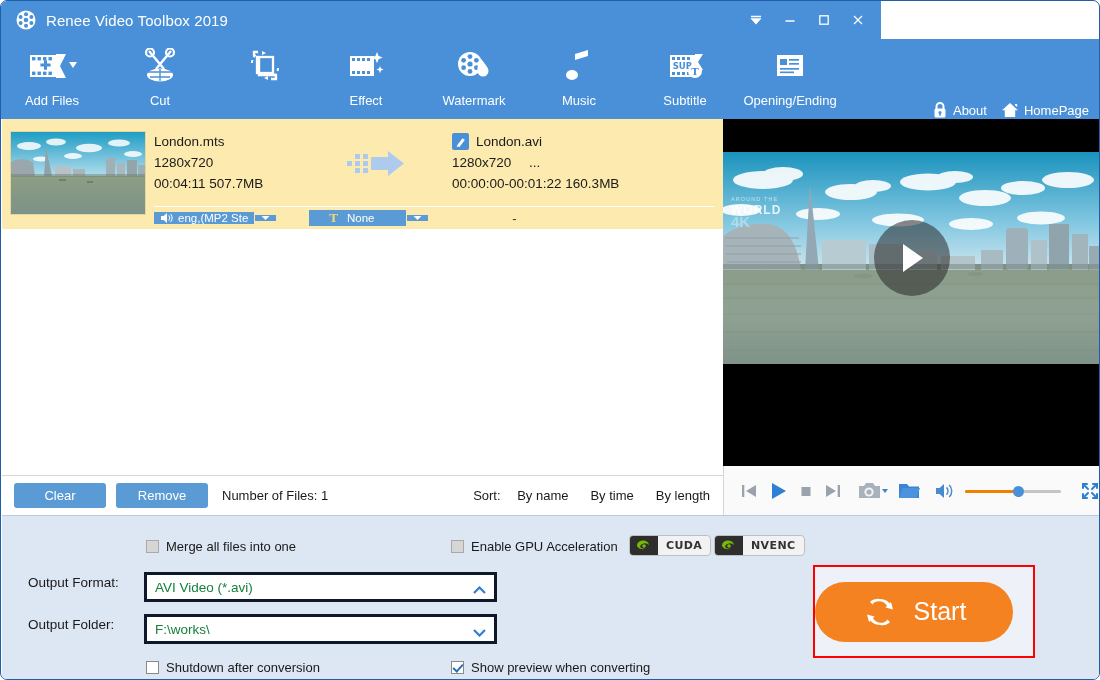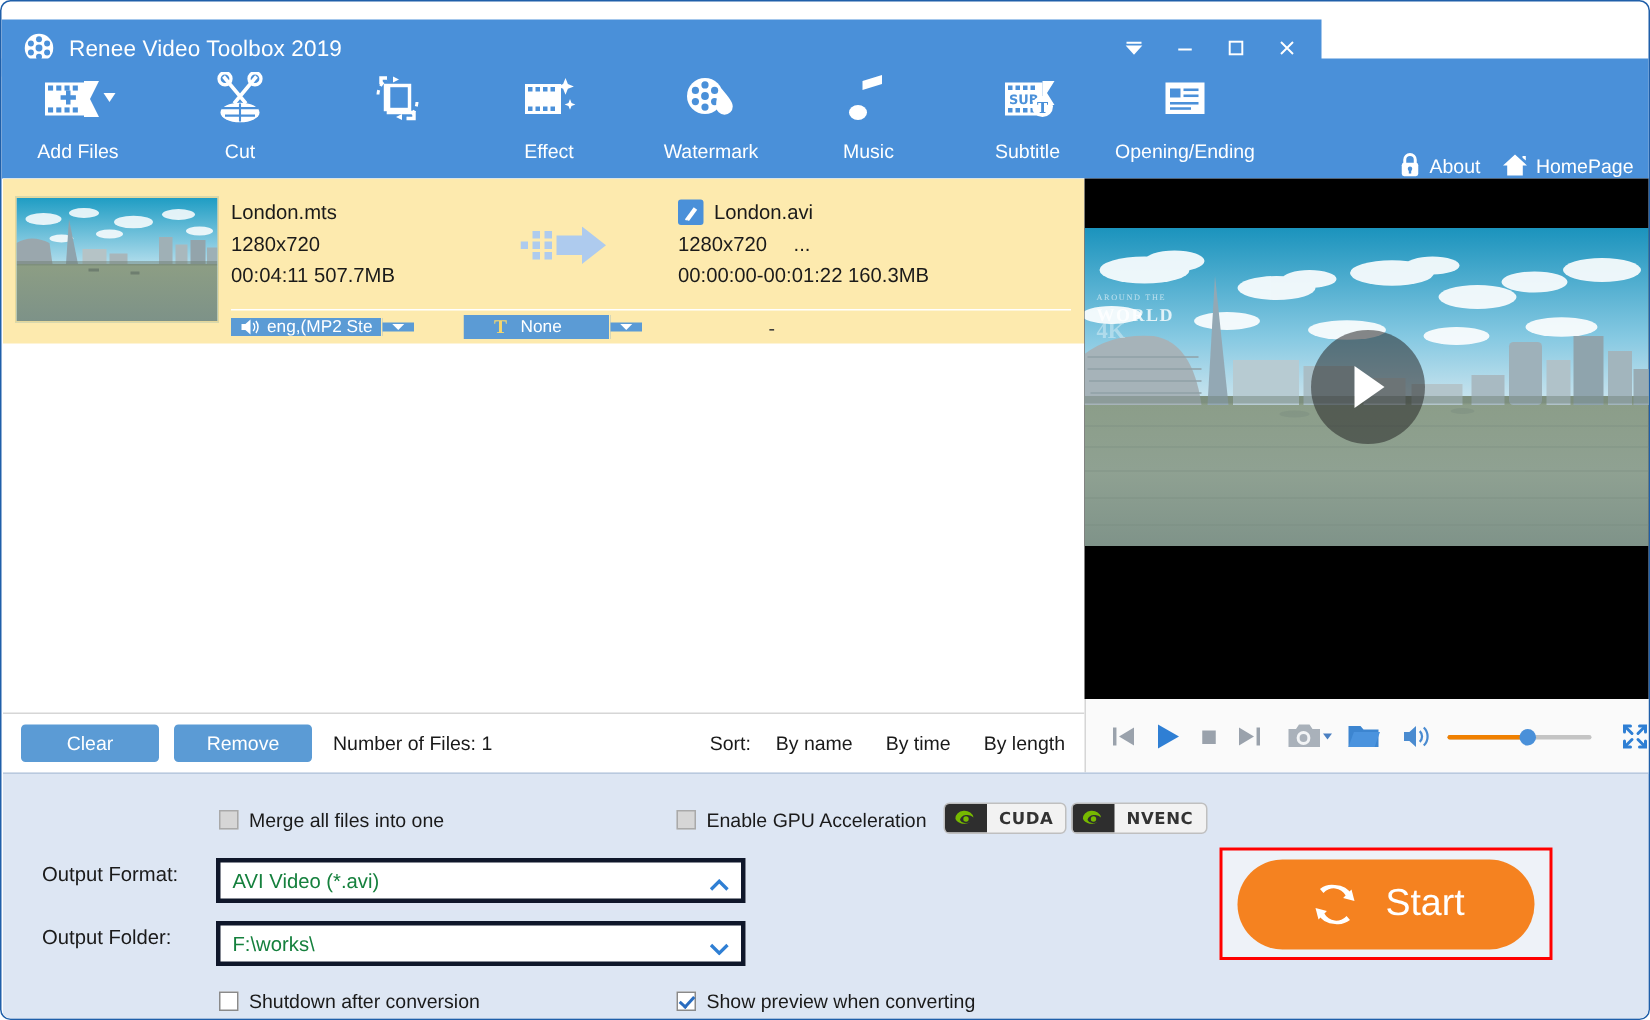--- a/index.html
+++ b/index.html
@@ -13,21 +13,21 @@
     position: relative;
     width: 1100px; height: 680px;
     background: #ffffff;
     border: 1px solid #1f5fa9;
     border-radius: 7px;
     overflow: hidden;
   }
 
   
   .titlebar {
-    position: absolute; left: 0; top: 12px;
+    position: absolute; left: 0; top: 0;
     width: 880px; height: 38px;
     background: #4a90d9;
     display: flex; align-items: center;
   }
   .logo-wrap { margin-left: 14px; display: flex; align-items: center; }
   .app-title {
     color: #ffffff; font-size: 15px; margin-left: 9px;
     letter-spacing: .1px;
   }
   .win-btns {
@@ -156,21 +156,21 @@
     position: absolute; left: 50%; top: 50%;
     transform: translate(-50%,-50%);
     width: 76px; height: 76px; border-radius: 50%;
     background: rgba(40,40,40,.55);
     display: flex; align-items: center; justify-content: center;
     cursor: pointer;
   }
   .wm {
     position: absolute; left: 8px; top: 45px;
     color: rgba(255,255,255,.8);
-    font-family: Liberation Serif, serif;
+    font-family: Liberation Sans, sans-serif;
     line-height: 1;
   }
   .player-bar {
     position: absolute; left: 722px; top: 465px;
     width: 377px; height: 49px;
     background: #fafafa;
     border-left: 1px solid #d6d6d6;
     display: flex; align-items: center;
     padding-left: 16px; gap: 10px;
   }
@@ -238,24 +238,24 @@
     width: 28px; height: 19px; background: #2e2e2e;
     display: flex; align-items: center; justify-content: center;
   }
   .nv-text {
     font-family: "DejaVu Sans", sans-serif;
     font-size: 11px; font-weight: bold; color: #333;
     padding: 0 8px; letter-spacing: .4px;
   }
   .start-frame {
     position: absolute; left: 812px; top: 564px;
-    width: 222px; height: 75px;
+    width: 222px; height: 93px;
     border: 2px solid #ff0000;
     background: #eef2f8;
-    display: flex; align-items: center; justify-content: center;
+    display: flex; align-items: center; justify-content: flex-start;
   }
   .start-btn {
     width: 198px; height: 60px; border-radius: 30px;
     background: #f58220; border: none; cursor: pointer;
     display: flex; align-items: center; justify-content: center;
     gap: 16px;
   }
   .start-text {
     color: #fff; font-size: 25px;
     font-family: "Liberation Sans", sans-serif;

